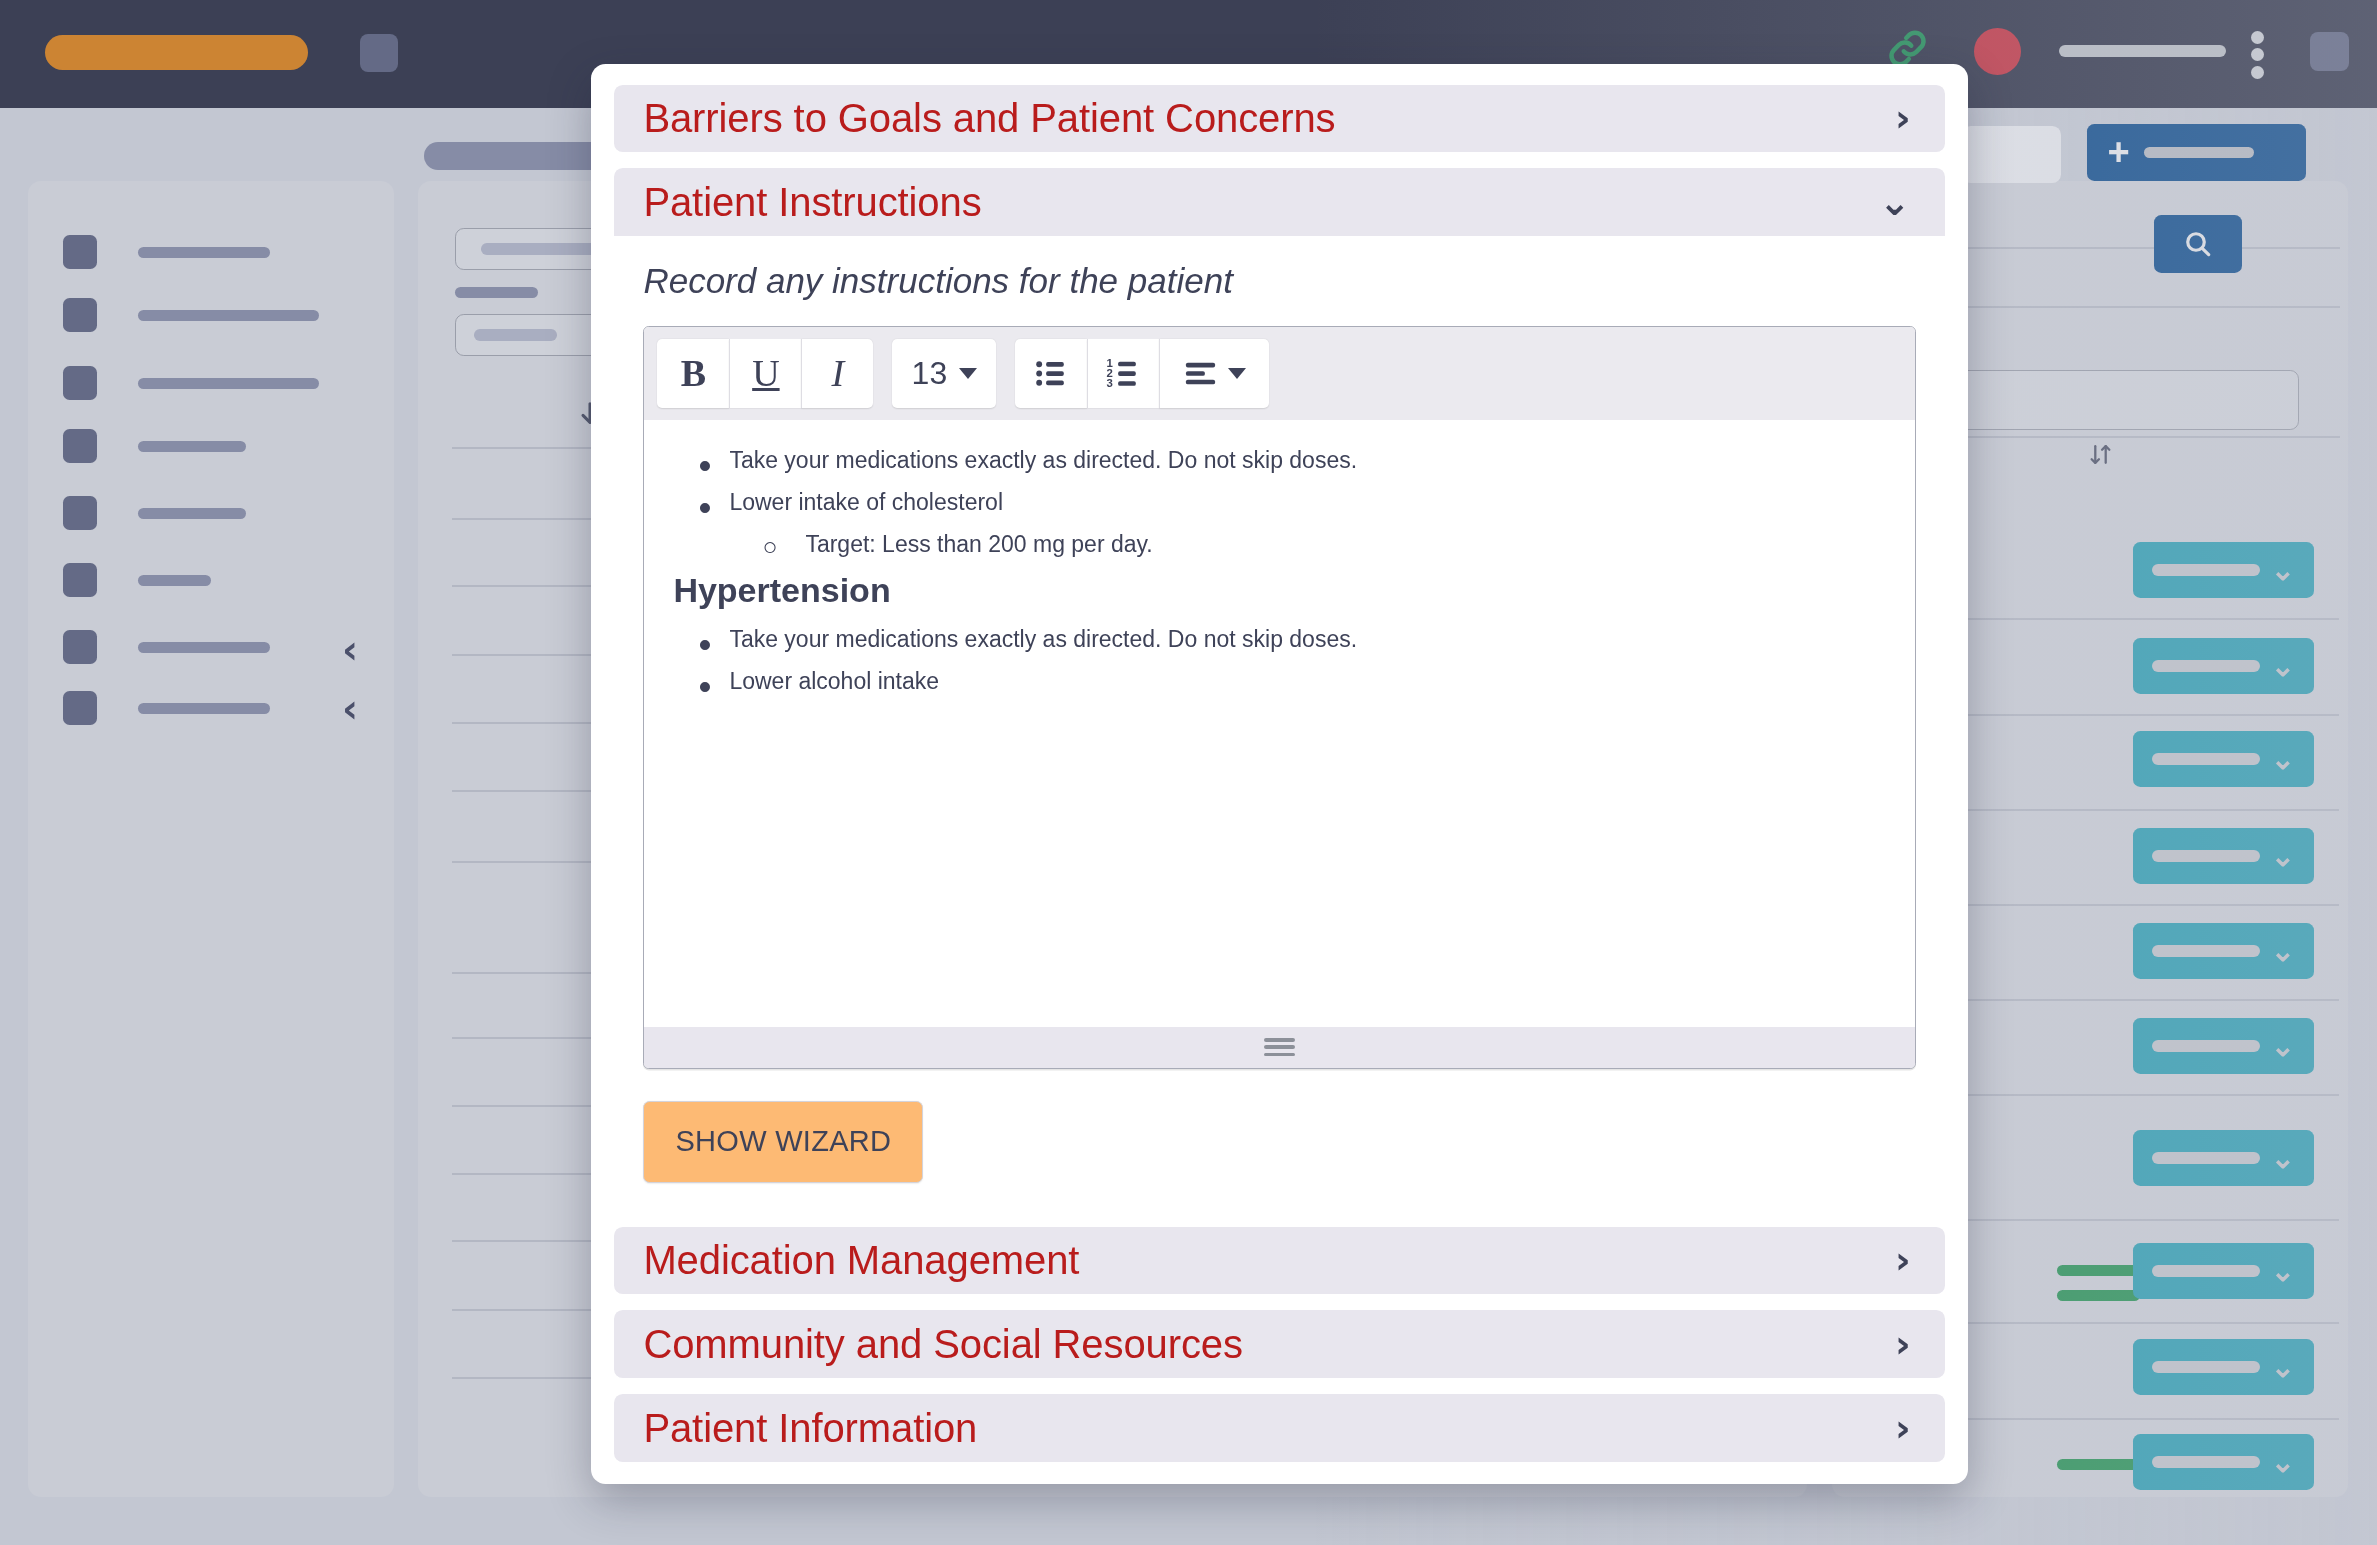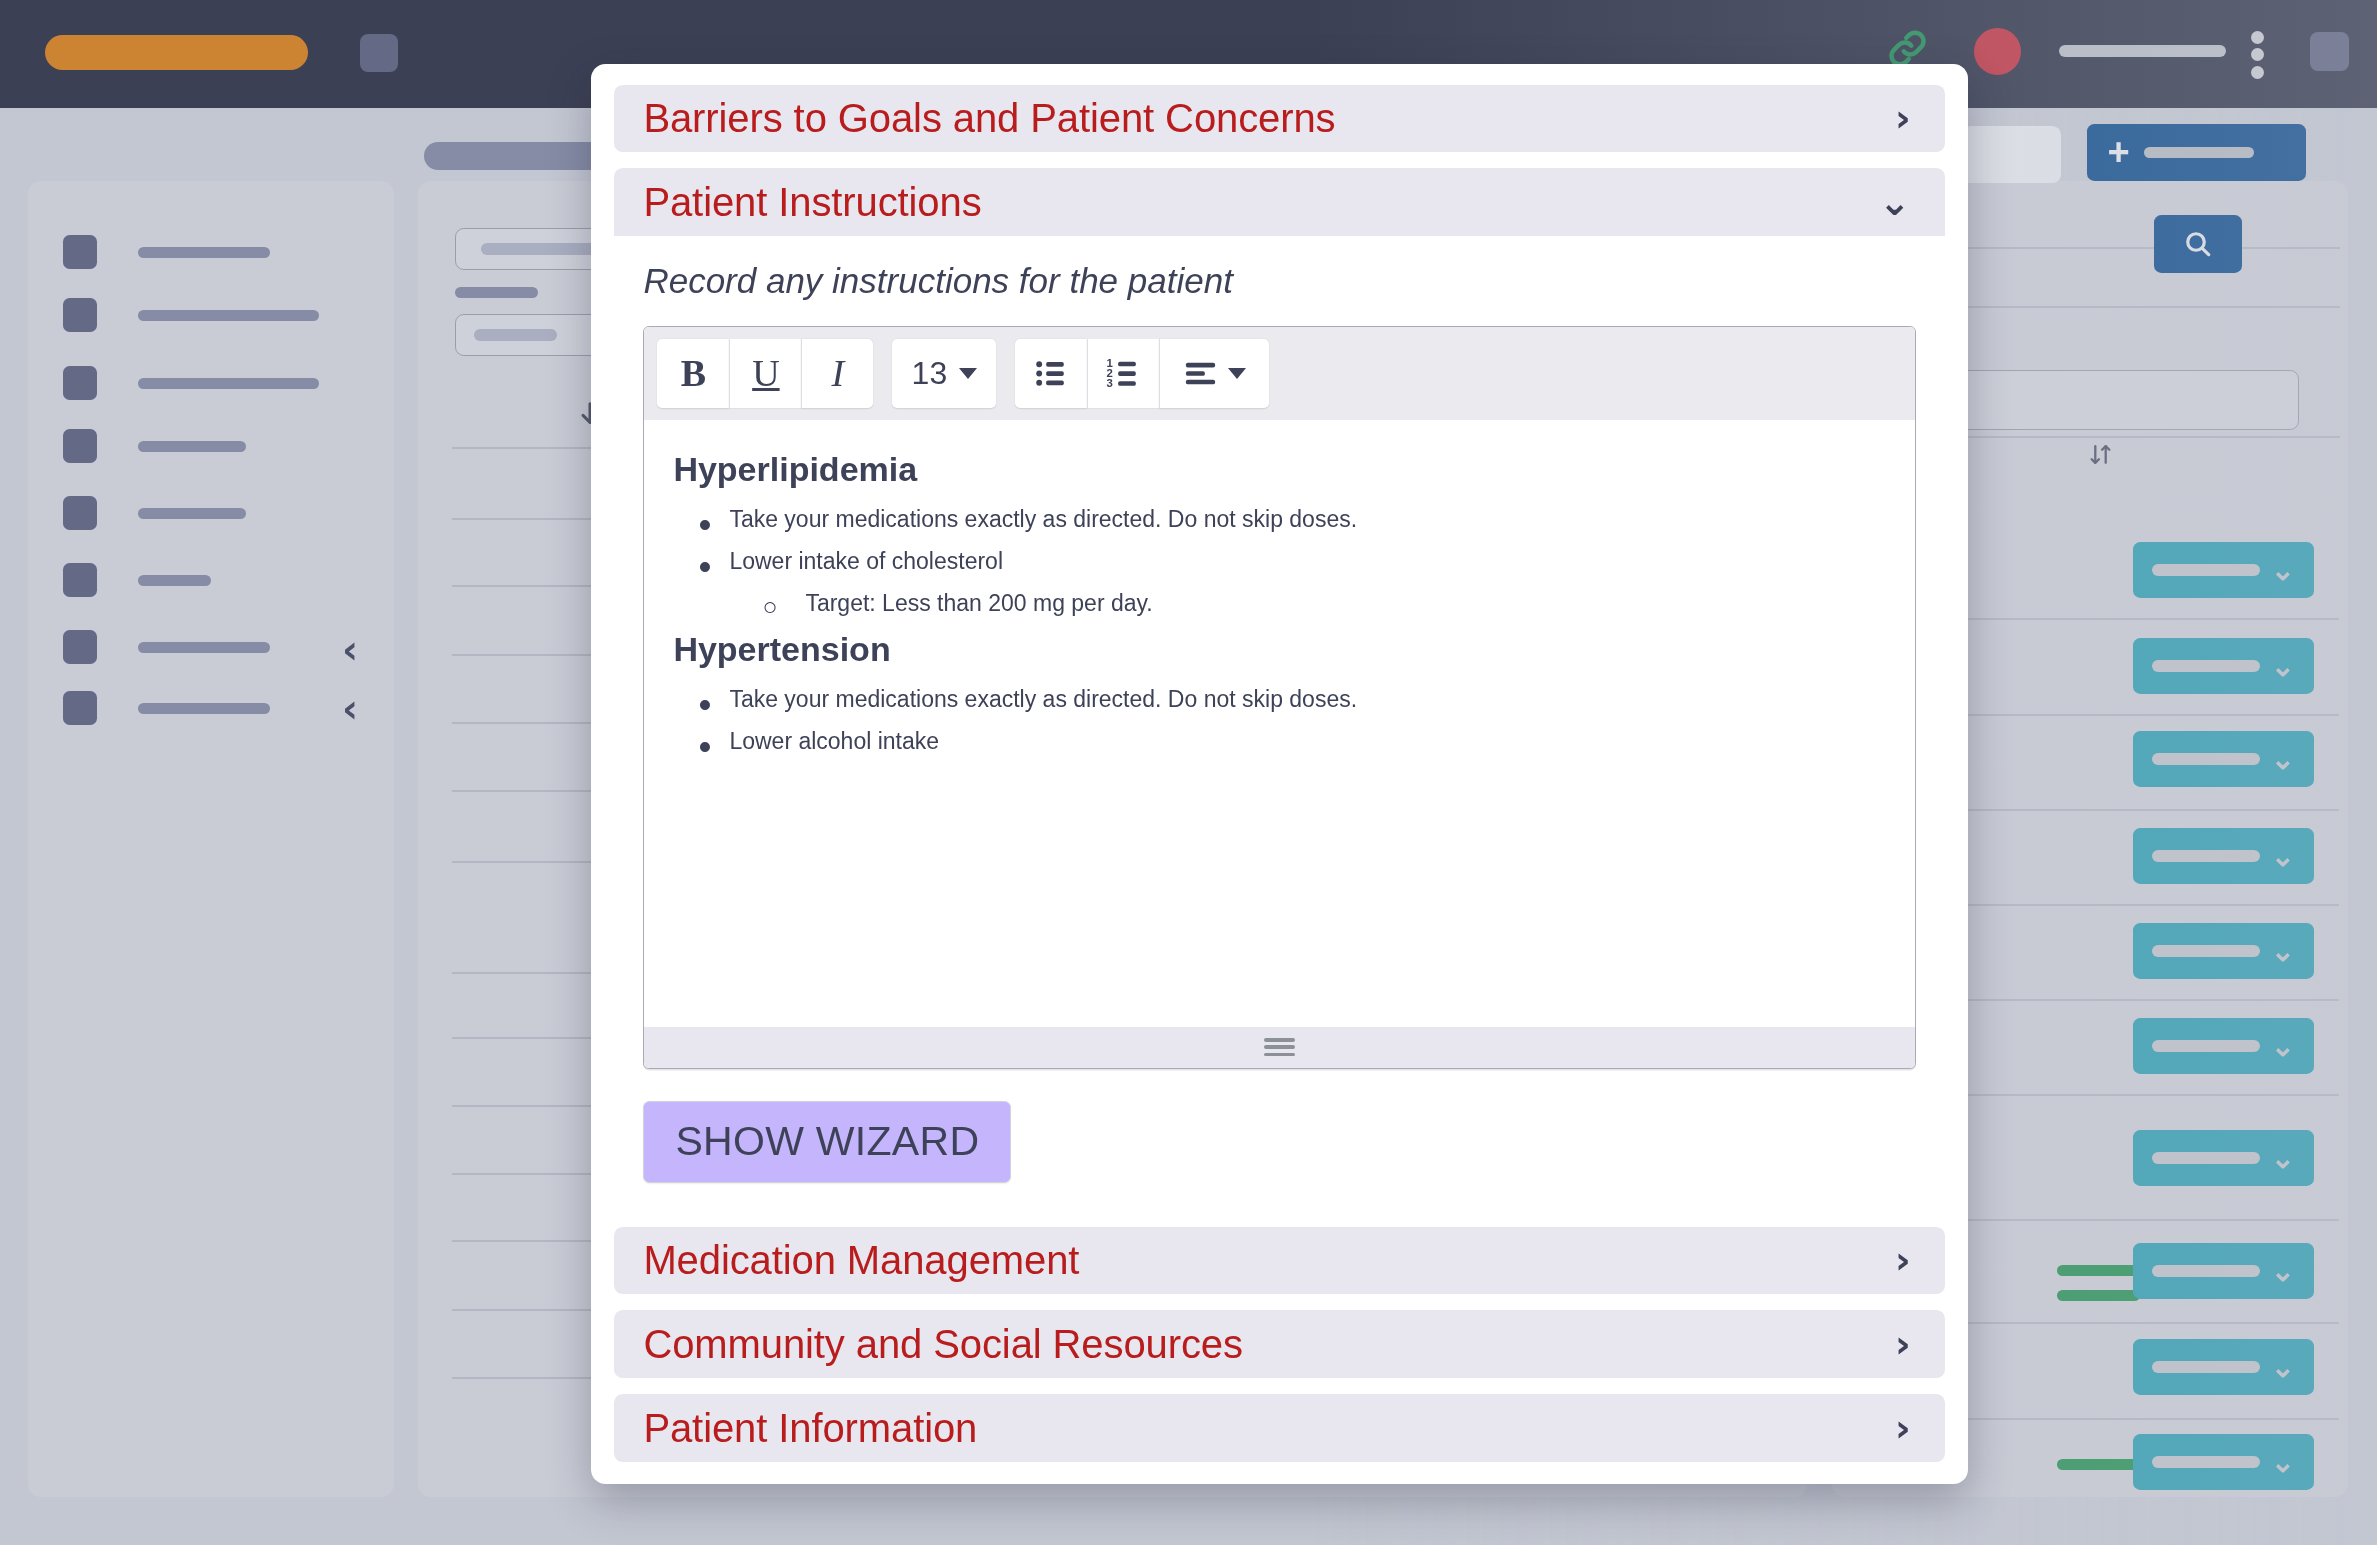--- a/index.html
+++ b/index.html
@@ -195,23 +195,23 @@
   .editor-footer {
     background: #e8e6ee; height: 41px;
     display: flex; align-items: center; justify-content: center;
     cursor: ns-resize;
   }
   .grip { width: 31px; }
   .grip i { display: block; height: 3.7px; background: #8c9099; border-radius: 2.2px; margin: 3.7px 0; }
 
   .wizard-btn {
     margin-top: 32px;
-    background: #c4b5fd; border: 1.5px solid #d4d3da; border-radius: 6.6px;
+    background: #fdba74; border: 1.5px solid #d4d3da; border-radius: 6.6px;
     height: 82px; padding: 0 31px;
-    font-size: 41px; color: #3e4258; letter-spacing: 0.3px;
+    font-size: 29px; color: #3e4258; letter-spacing: 0.3px;
     cursor: pointer; font-family: "Liberation Sans", sans-serif;
     align-self: flex-start;
     box-shadow: 0 0.7px 1.5px rgba(0,0,0,0.07);
   }
 </style>
 </head>
 <body>
 
 <div class="bg-app">
 
@@ -475,21 +475,20 @@
               <rect x="2" y="4.6" width="20" height="3.2" rx="1.3"></rect>
               <rect x="2" y="10.4" width="13" height="3.2" rx="1.3"></rect>
               <rect x="2" y="16.2" width="20" height="3.2" rx="1.3"></rect>
             </svg>
             <span class="caret"></span>
           </button>
         </div>
       </div>
 
       <div class="editor-body">
-        <div class="ed-h">Hyperlipidemia</div>
         <ul class="ed-ul">
           <li class="ed-li">Take your medications exactly as directed. Do not skip doses.</li>
           <li class="ed-li">Lower intake of cholesterol</li>
           <li class="ed-li sub">Target: Less than 200 mg per day.</li>
         </ul>
 
         <div class="ed-h">Hypertension</div>
         <ul class="ed-ul">
           <li class="ed-li">Take your medications exactly as directed. Do not skip doses.</li>
           <li class="ed-li">Lower alcohol intake</li>

